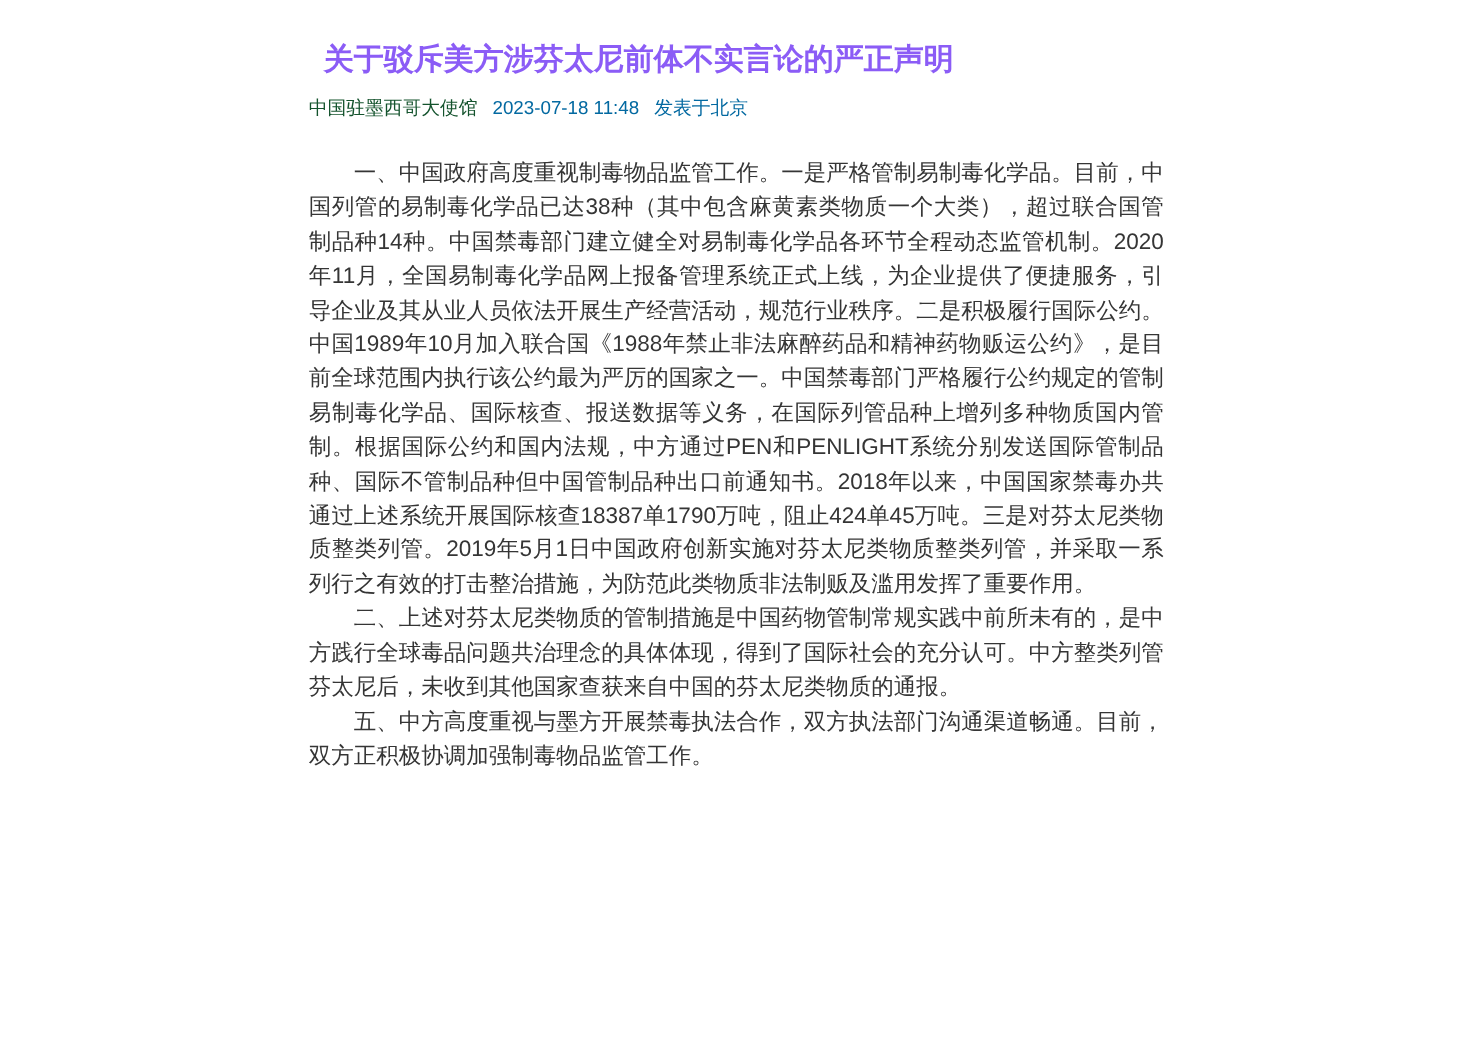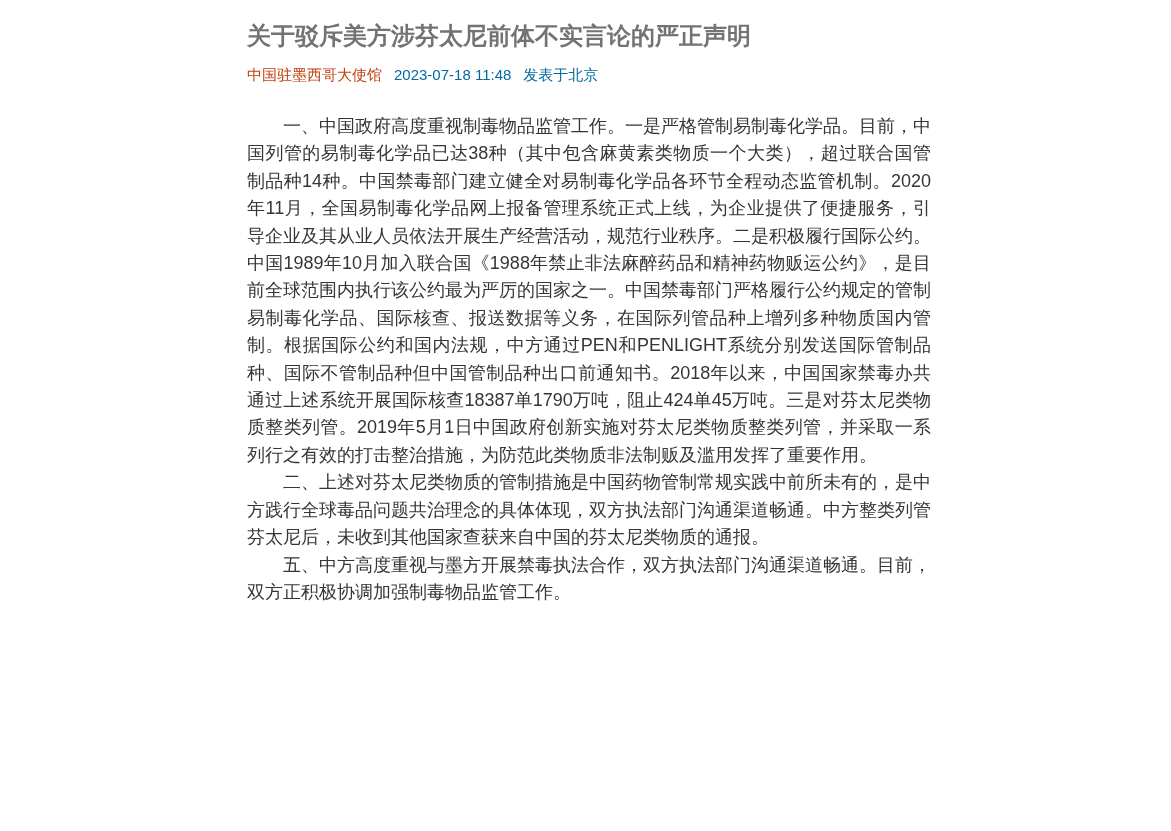--- a/index.html
+++ b/index.html
@@ -12,37 +12,37 @@
     background: #ffffff;
     overflow: hidden;
     font-family: "Liberation Sans", "DejaVu Sans", sans-serif;
   }
   .page {
     box-sizing: border-box;
     width: 931px;
     padding: 20px 0 0 247px;
   }
   .article-title {
-    margin: 0;
+    margin: 12px;
     font-size: 24px;
     line-height: 31px;
     font-weight: 700;
-    color: #737373;
+    color: #8b5cf6;
   }
   .byline {
     margin-top: 13px;
     font-size: 15px;
     line-height: 21px;
     display: flex;
     align-items: baseline;
     gap: 12px;
     white-space: nowrap;
   }
   .publisher {
-    color: #c2410c;
+    color: #14532d;
     cursor: pointer;
   }
   .meta {
     color: #0369a1;
   }
   .article-body {
     margin-top: 28px;
     width: 684px;
     font-size: 18px;
     line-height: 27.4px;
@@ -63,17 +63,17 @@
   <h1 class="article-title">关于驳斥美方涉芬太尼前体不实言论的严正声明</h1>
 
   <div class="byline">
     <span class="publisher">中国驻墨西哥大使馆</span>
     <span class="meta">2023-07-18 11:48</span>
     <span class="meta">发表于北京</span>
   </div>
 
   <div class="article-body">
     <p>一、中国政府高度重视制毒物品监管工作。一是严格管制易制毒化学品。目前，中国列管的易制毒化学品已达38种（其中包含麻黄素类物质一个大类），超过联合国管制品种14种。中国禁毒部门建立健全对易制毒化学品各环节全程动态监管机制。2020年11月，全国易制毒化学品网上报备管理系统正式上线，为企业提供了便捷服务，引导企业及其从业人员依法开展生产经营活动，规范行业秩序。二是积极履行国际公约。中国1989年10月加入联合国《1988年禁止非法麻醉药品和精神药物贩运公约》，是目前全球范围内执行该公约最为严厉的国家之一。中国禁毒部门严格履行公约规定的管制易制毒化学品、国际核查、报送数据等义务，在国际列管品种上增列多种物质国内管制。根据国际公约和国内法规，中方通过PEN和PENLIGHT系统分别发送国际管制品种、国际不管制品种但中国管制品种出口前通知书。2018年以来，中国国家禁毒办共通过上述系统开展国际核查18387单1790万吨，阻止424单45万吨。三是对芬太尼类物质整类列管。2019年5月1日中国政府创新实施对芬太尼类物质整类列管，并采取一系列行之有效的打击整治措施，为防范此类物质非法制贩及滥用发挥了重要作用。</p>
-    <p>二、上述对芬太尼类物质的管制措施是中国药物管制常规实践中前所未有的，是中方践行全球毒品问题共治理念的具体体现，双方执法部门沟通渠道畅通。中方整类列管芬太尼后，未收到其他国家查获来自中国的芬太尼类物质的通报。</p>
+    <p>二、上述对芬太尼类物质的管制措施是中国药物管制常规实践中前所未有的，是中方践行全球毒品问题共治理念的具体体现，得到了国际社会的充分认可。中方整类列管芬太尼后，未收到其他国家查获来自中国的芬太尼类物质的通报。</p>
     <p>五、中方高度重视与墨方开展禁毒执法合作，双方执法部门沟通渠道畅通。目前，双方正积极协调加强制毒物品监管工作。</p>
   </div>
 
 </div>
 
 </body></html>

